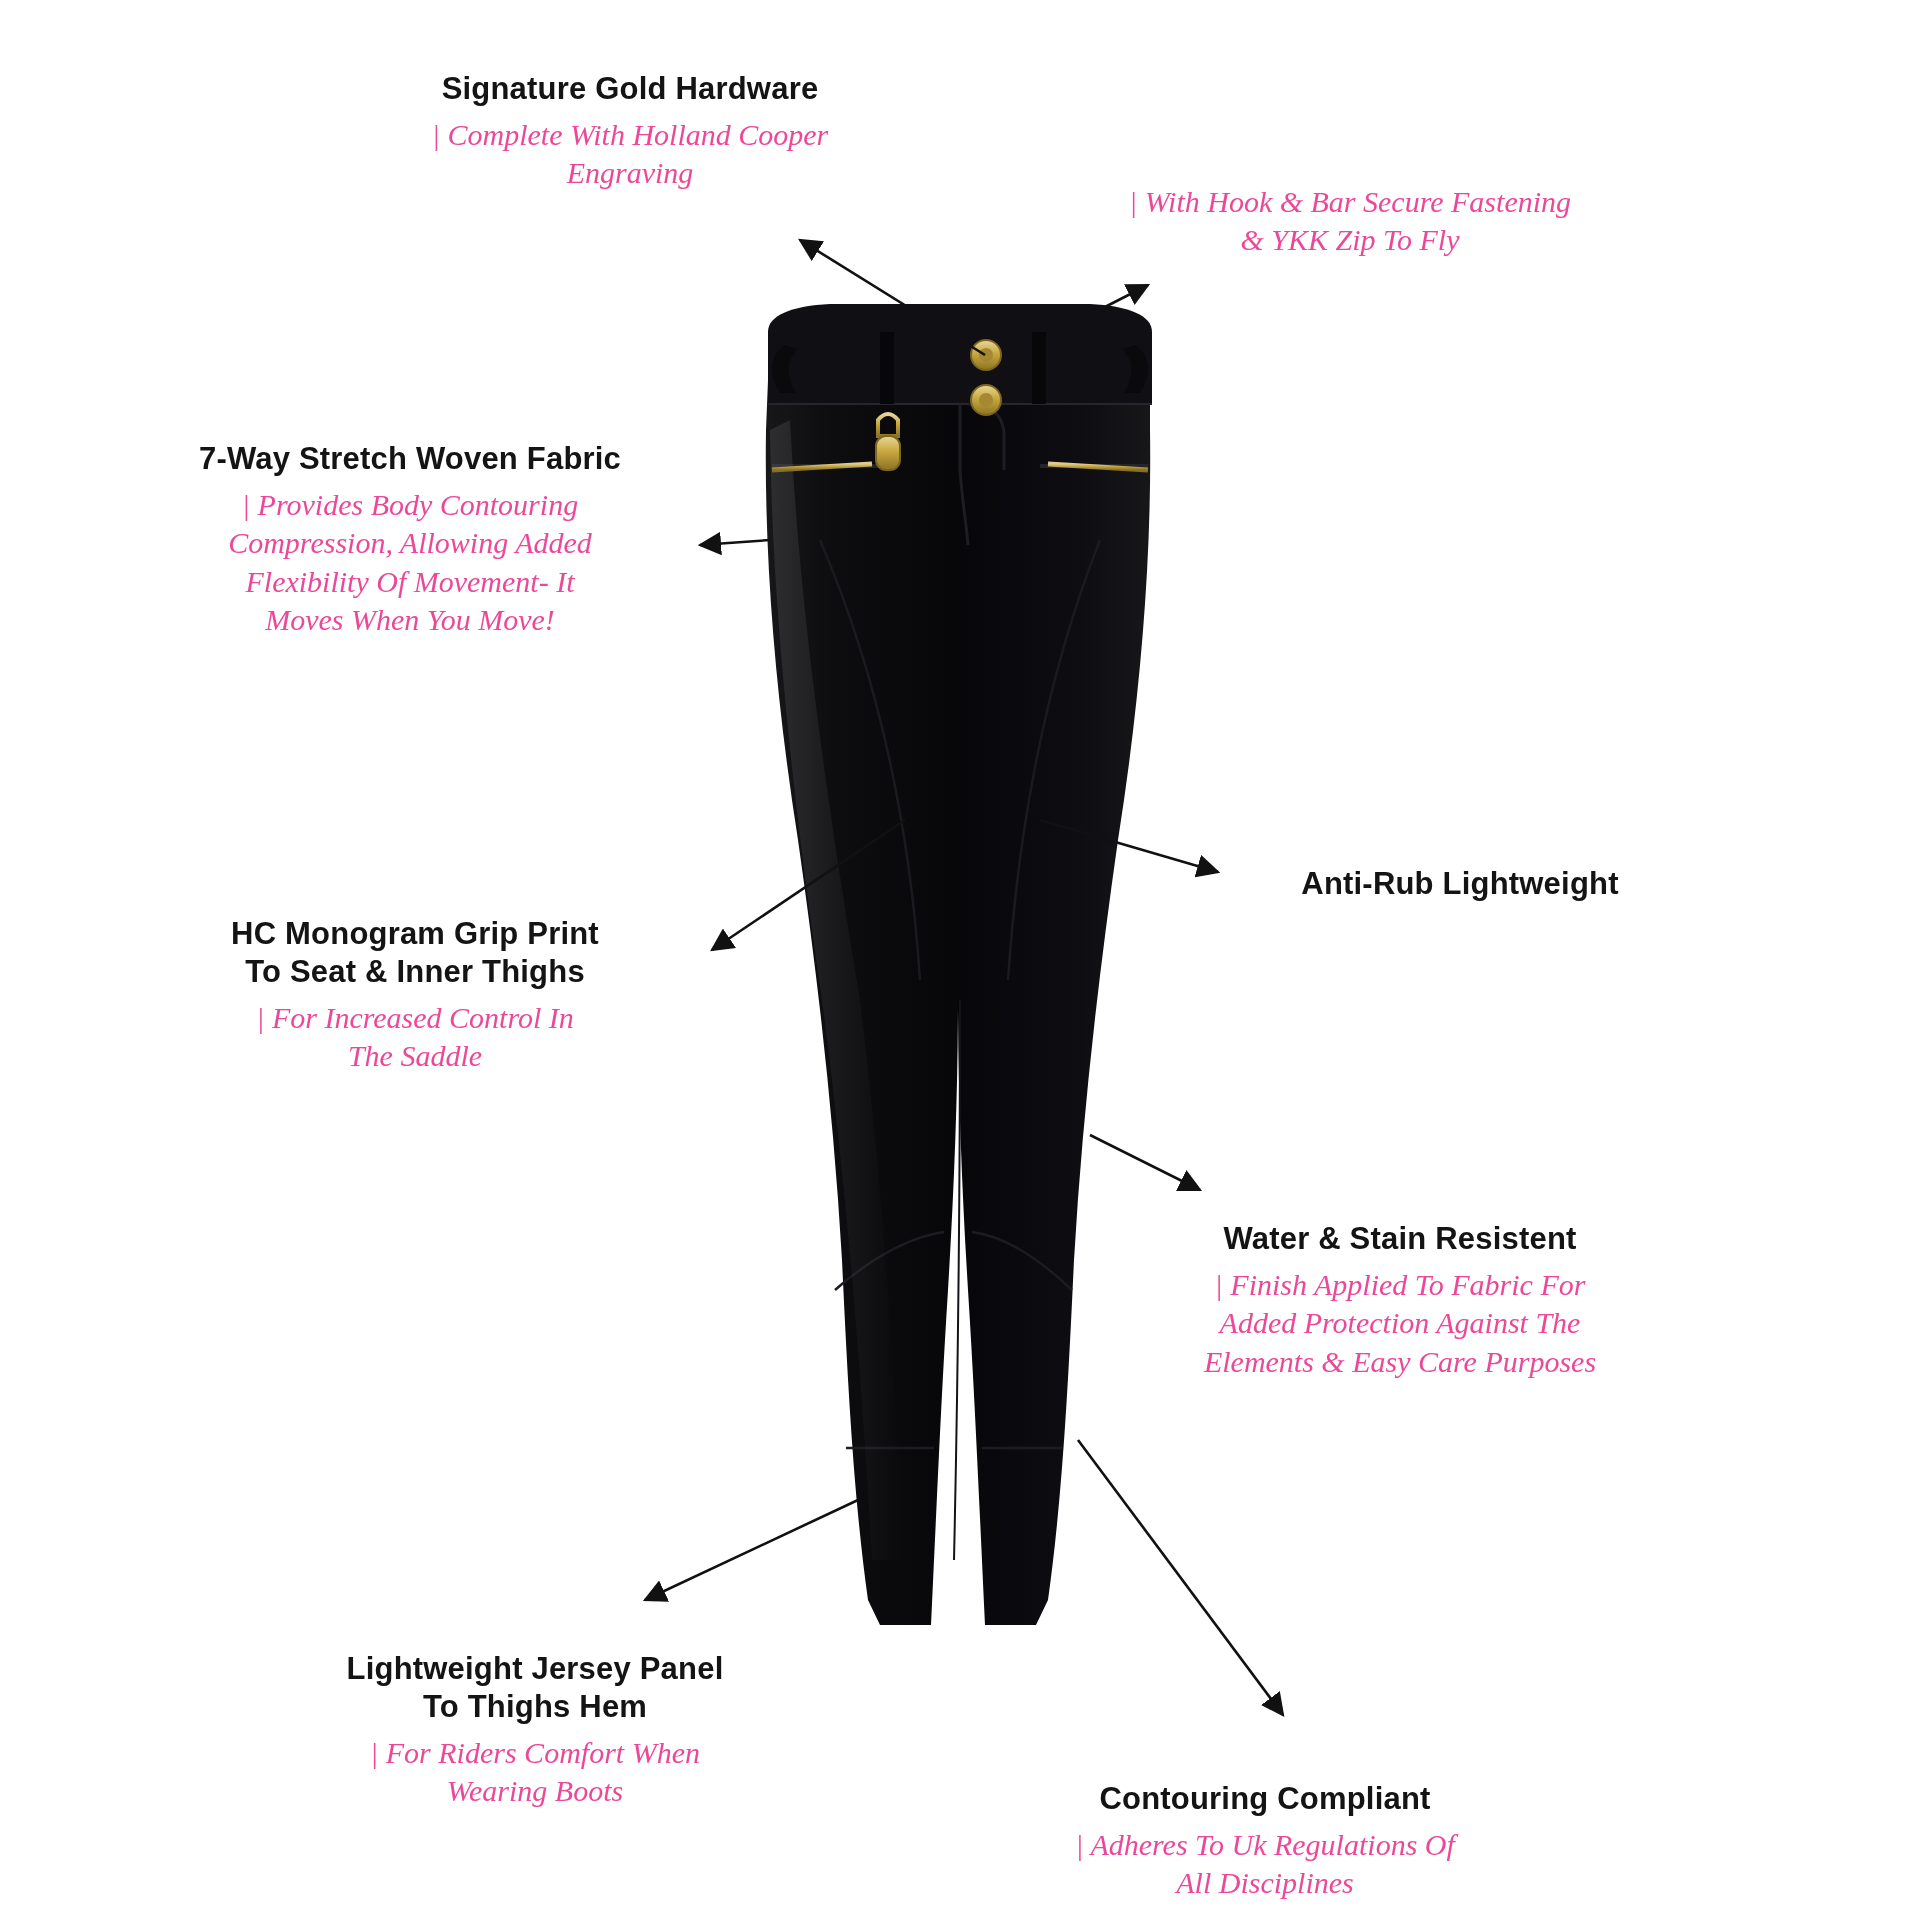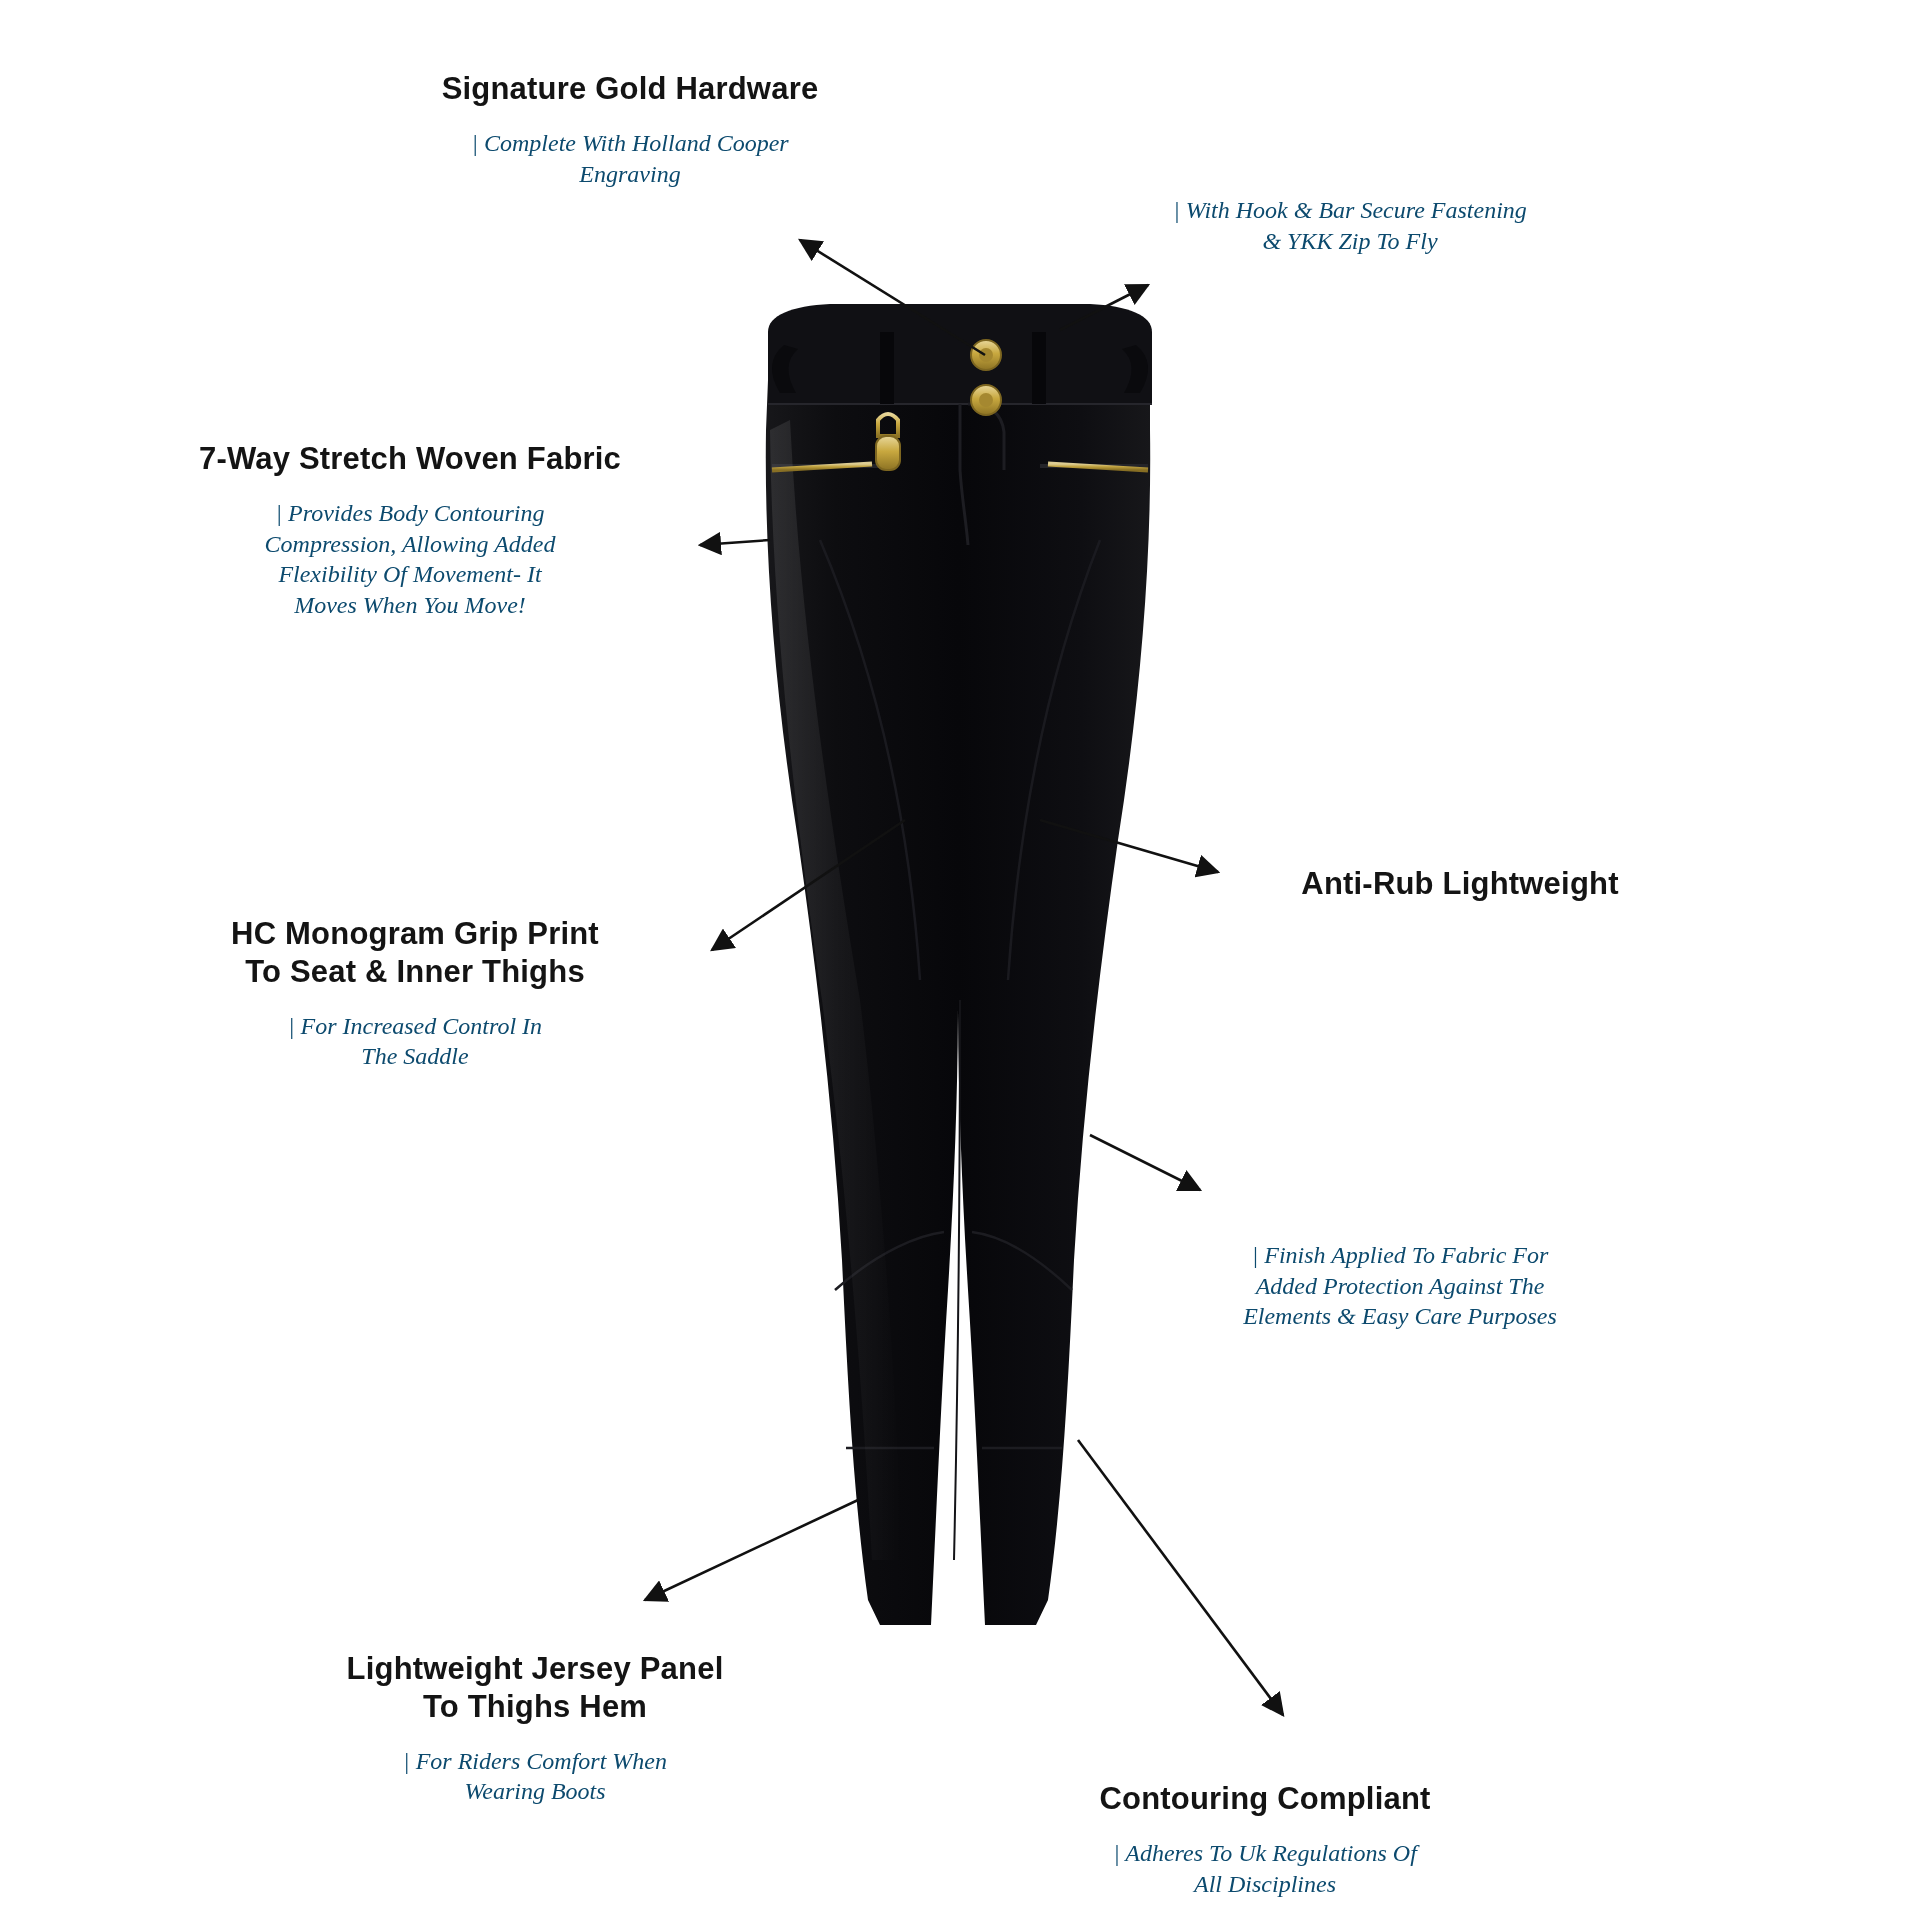--- a/index.html
+++ b/index.html
@@ -33,24 +33,24 @@
     font-weight: bold;
     font-size: 31px;
     line-height: 1.22;
     letter-spacing: 0.2px;
     color: #141414;
     white-space: pre-line;
   }
   .callout .sub {
     font-family: "Liberation Serif", serif;
     font-style: italic;
-    font-size: 24px;
+    font-size: 30px;
     line-height: 1.28;
-    color: #0c4a6e;
-    margin-top: 20px;
+    color: #ec4899;
+    margin-top: 8px;
     white-space: pre-line;
   }
 
   
   #c-hardware   { left: 330px;  top: 70px;  width: 600px; }
   #c-waist      { left: 1020px; top: 175px; width: 660px; }
   #c-stretch    { left: 140px;  top: 440px; width: 540px; }
   #c-monogram   { left: 170px;  top: 915px; width: 490px; }
   #c-antirub    { left: 1130x;  top: 865px; width: 620px; }
   #c-antirub    { left: 1150px; top: 865px; width: 620px; }
@@ -204,20 +204,21 @@
 To Seat &amp; Inner Thighs</div>
     <div class="sub">| For Increased Control In
 The Saddle</div>
   </div>
 
   <div class="callout" id="c-antirub">
     <div class="title">Anti-Rub Lightweight</div>
   </div>
 
   <div class="callout" id="c-water">
+    <div class="title">Water &amp; Stain Resistent</div>
     <div class="sub">| Finish Applied To Fabric For
 Added Protection Against The
 Elements &amp; Easy Care Purposes</div>
   </div>
 
   <div class="callout" id="c-jersey">
     <div class="title">Lightweight Jersey Panel
 To Thighs Hem</div>
     <div class="sub">| For Riders Comfort When
 Wearing Boots</div>

